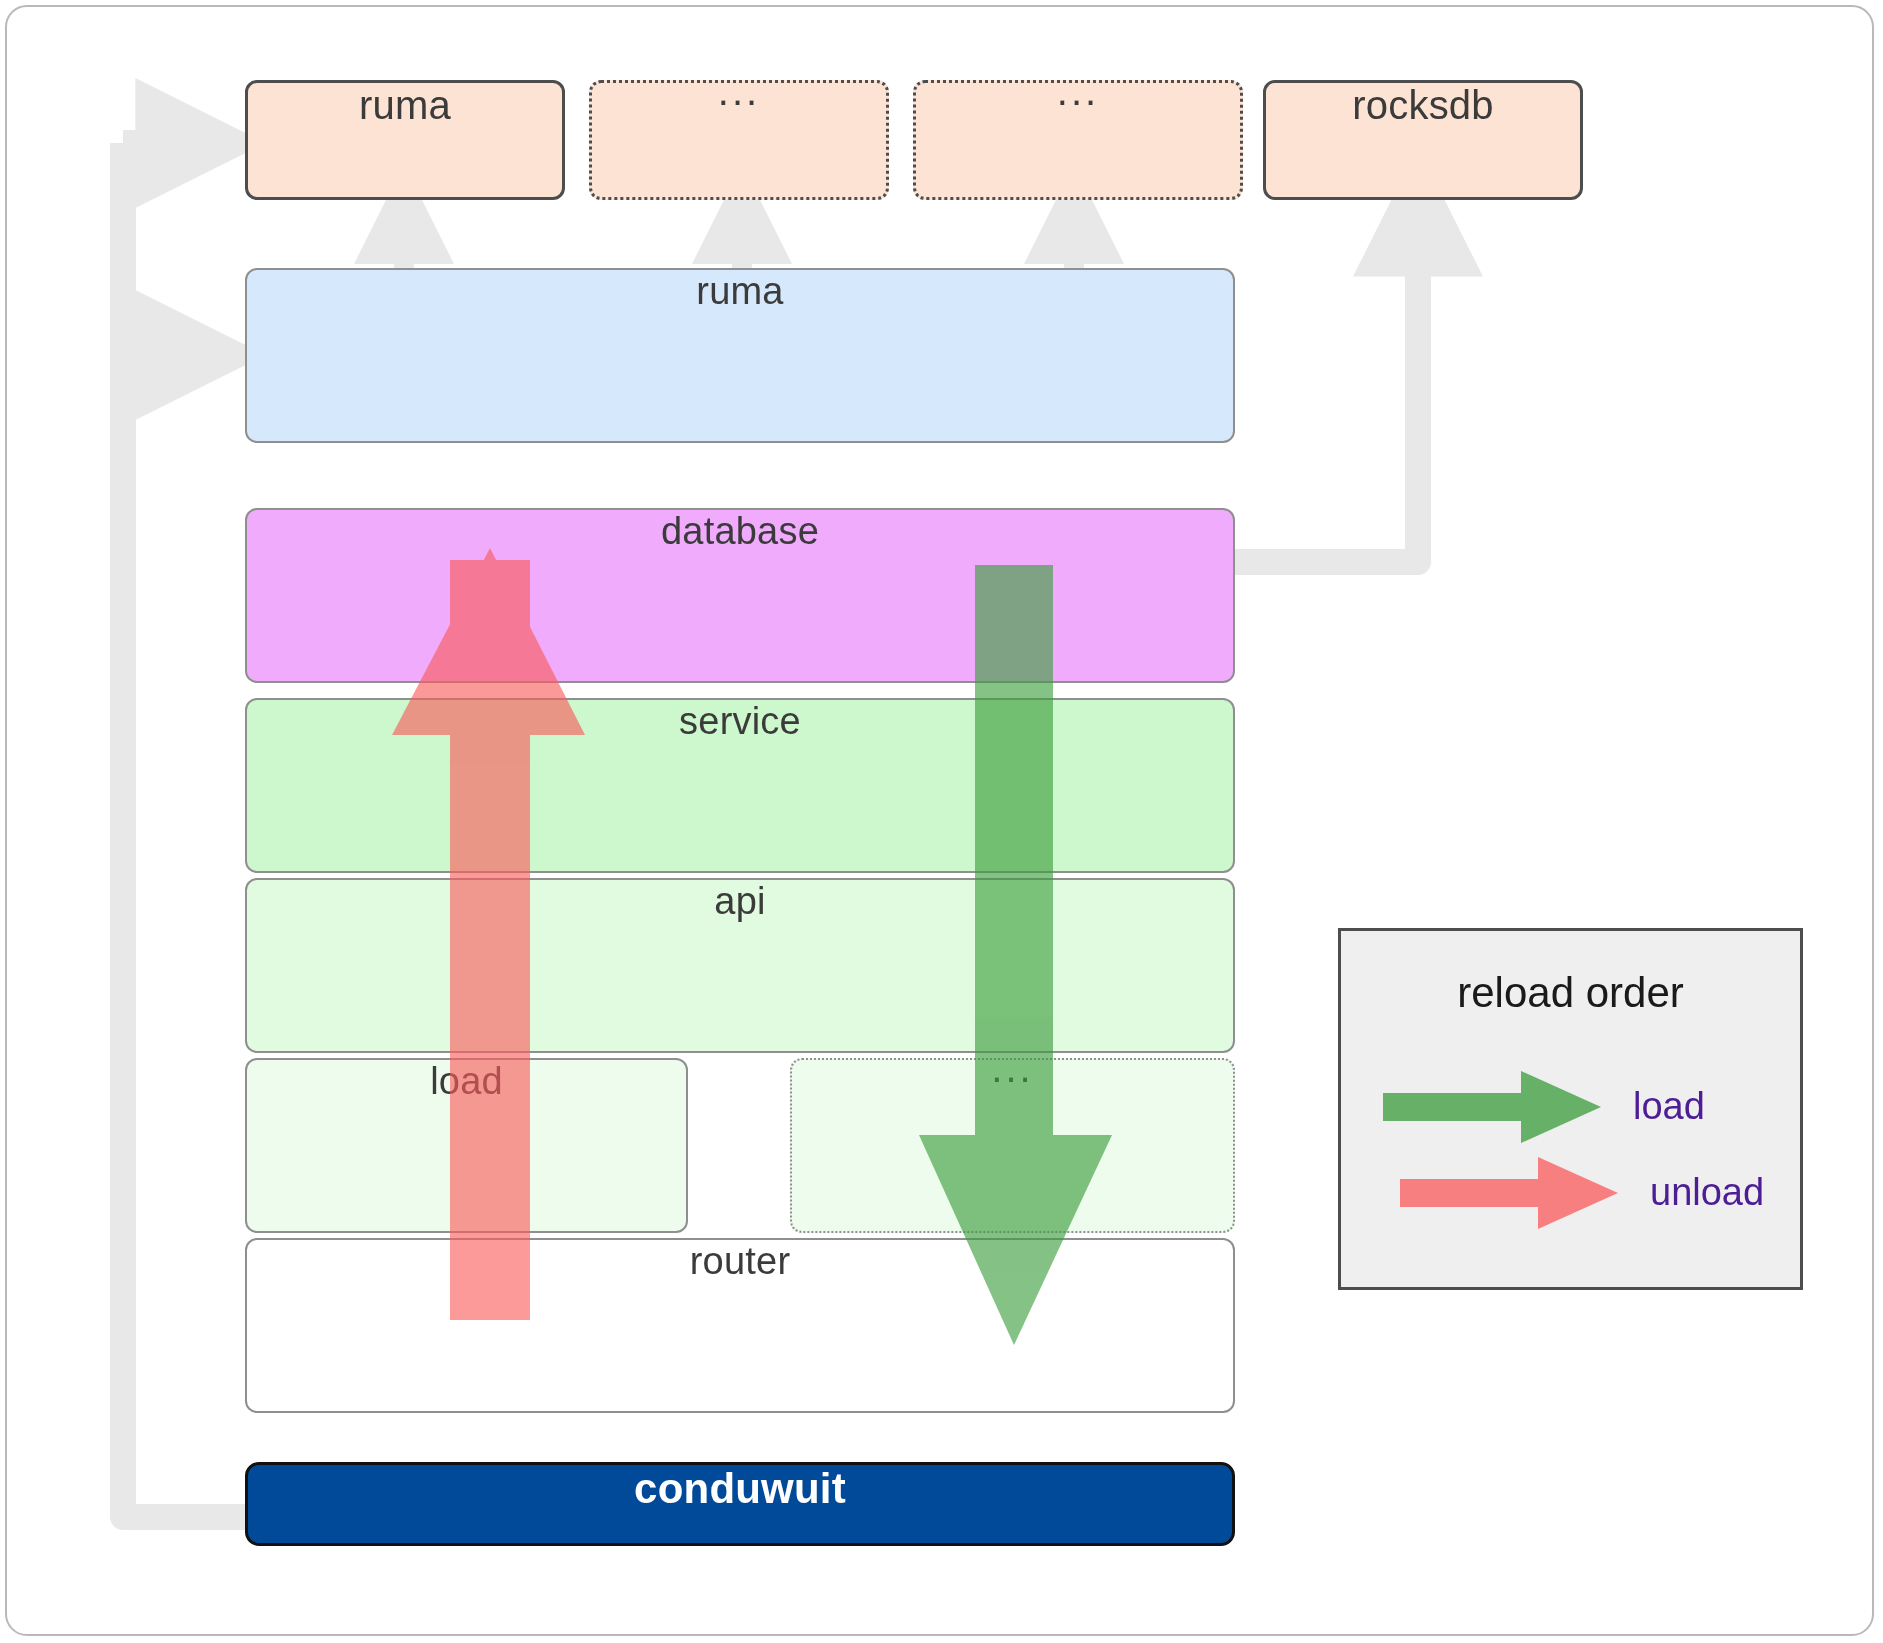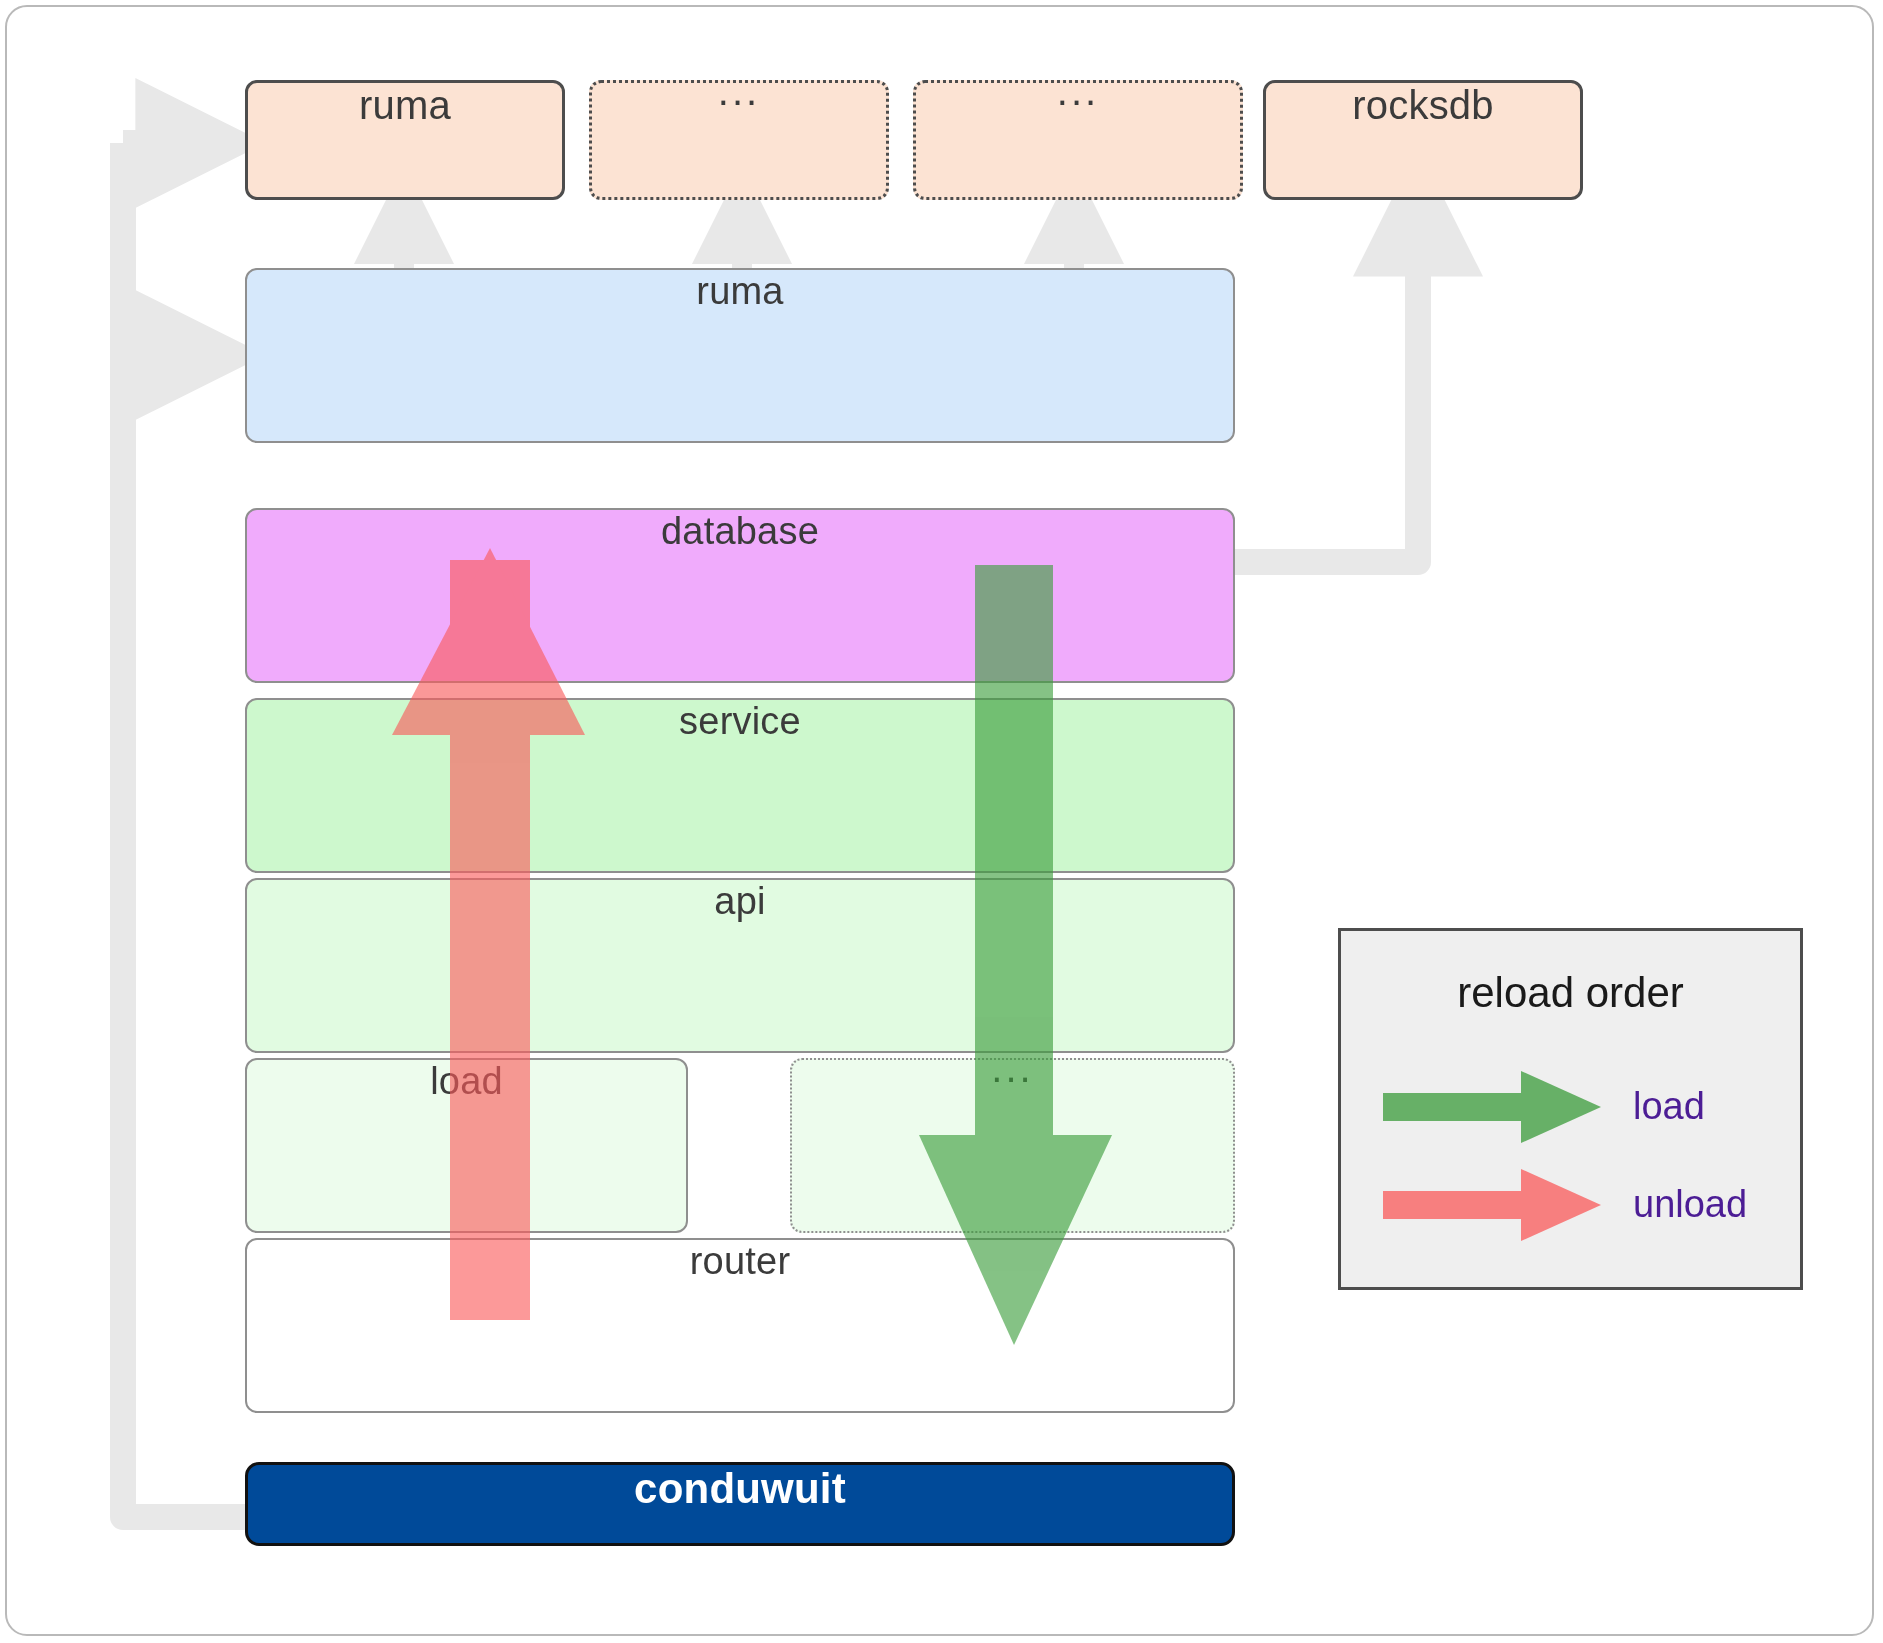--- a/index.html
+++ b/index.html
@@ -127,21 +127,21 @@
     color: #1a1a1a;
   }
   .legend-row {
     position: absolute;
     left: 0; right: 0;
     height: 90px;
     display: flex;
     align-items: center;
   }
   .legend-row.r1 { top: 130px; }
-  .legend-row.r2 { top: 228px; }
+  .legend-row.r2 { top: 216px; padding-left: 17px; }
   .legend-arrow {
     position: relative;
     width: 230px;
     height: 90px;
     margin-left: 42px;
     flex: none;
   }
   .legend-label {
     font-size: 38px;
     color: #4c1d95;

